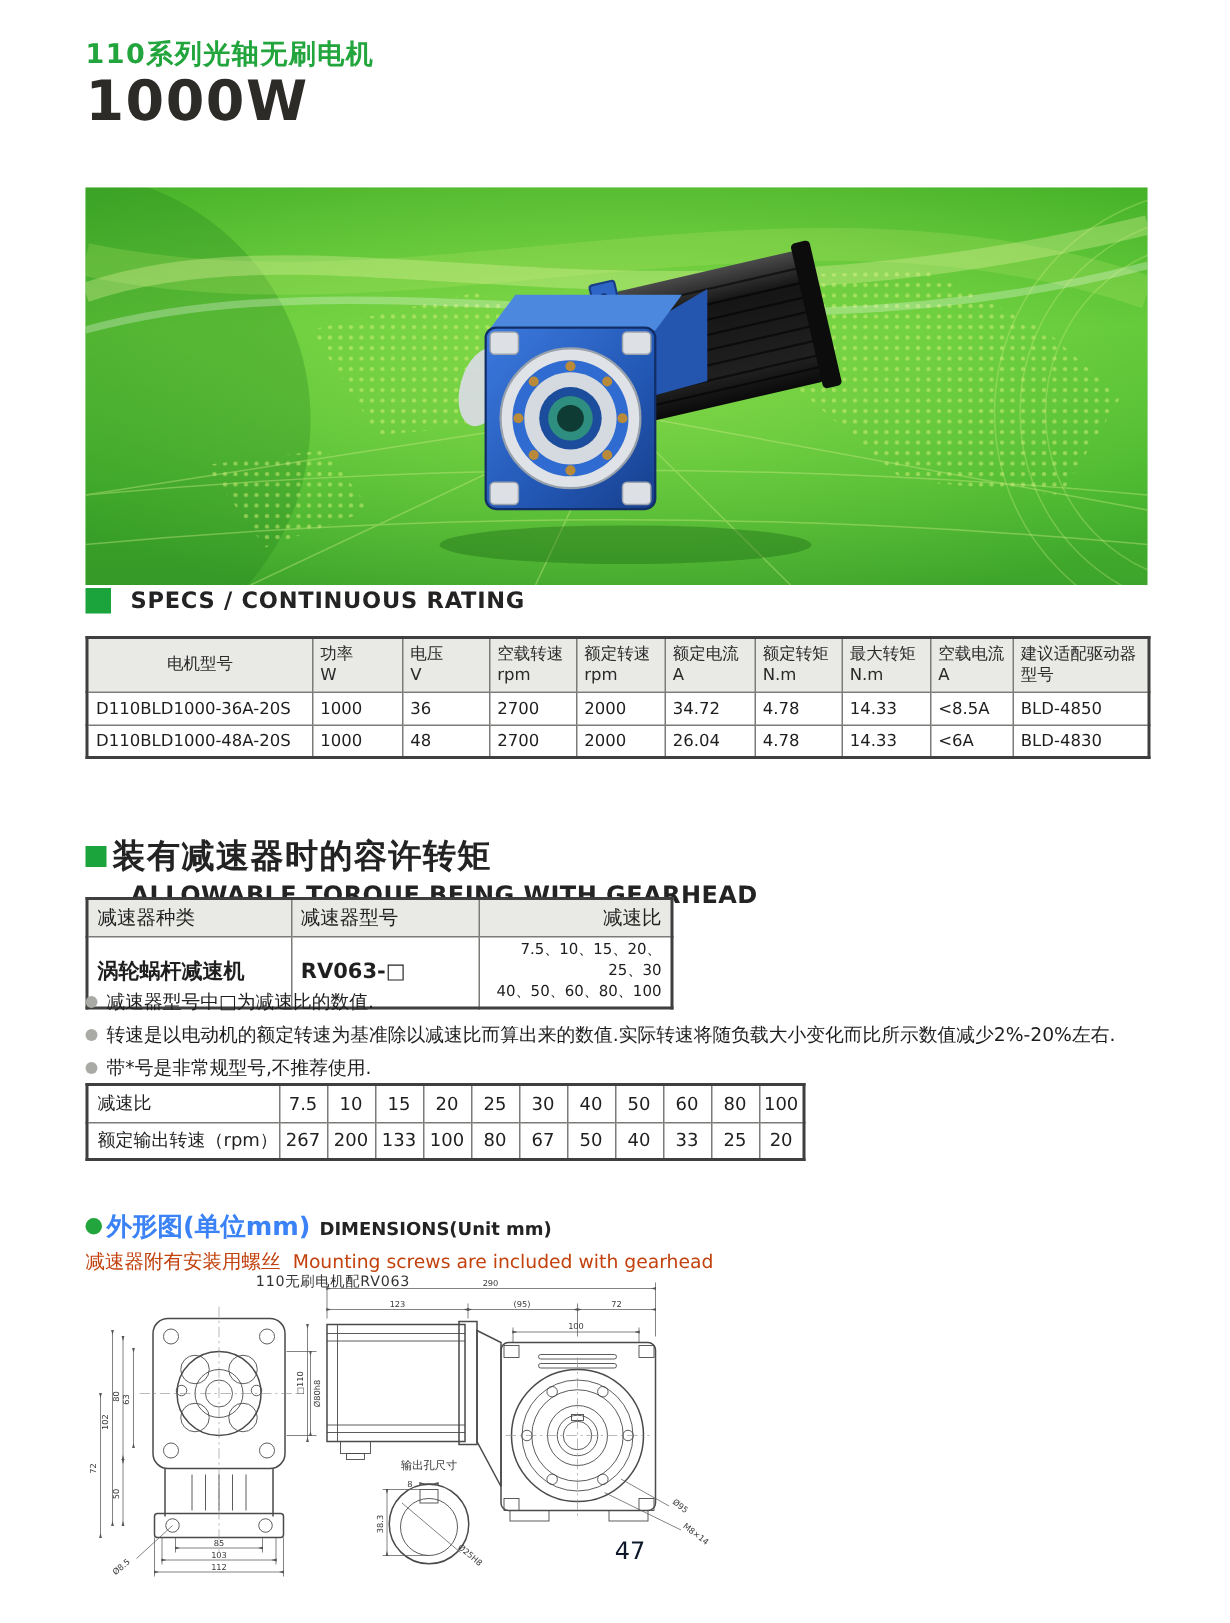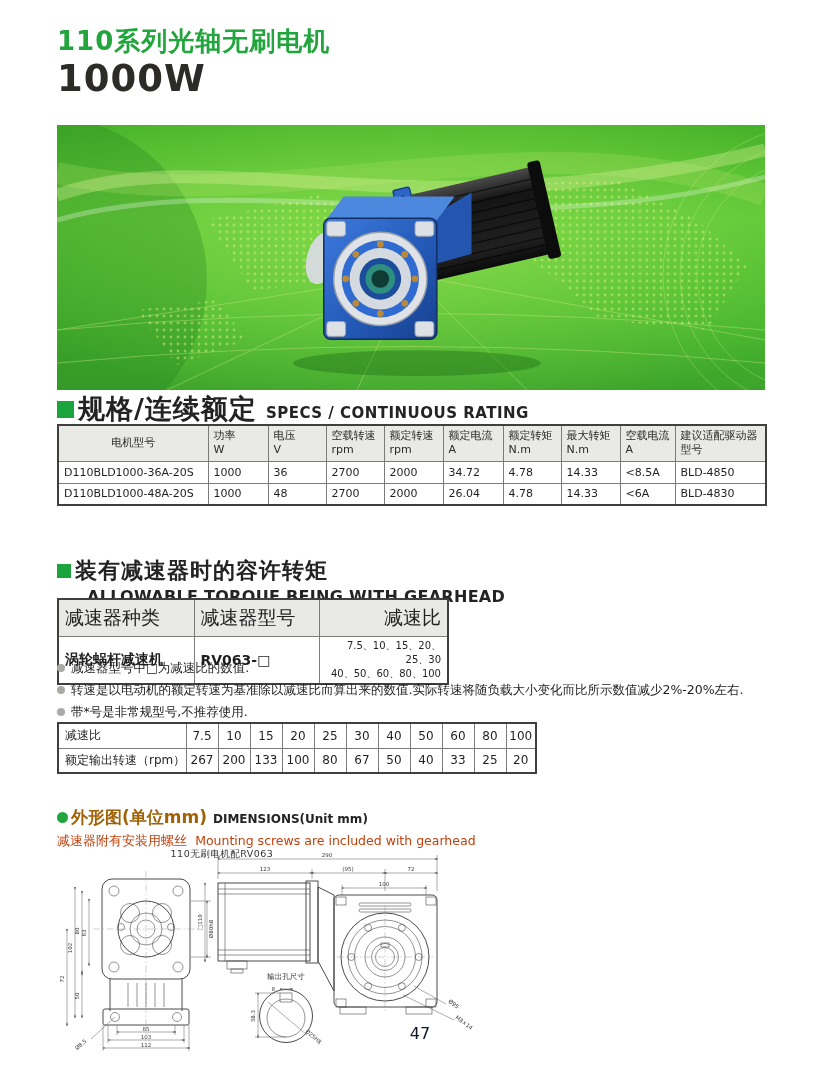--- a/index.html
+++ b/index.html
@@ -2,21 +2,21 @@
 <html><head>
 <meta charset="utf-8">
 <style>
   * { box-sizing: border-box; }
   body { margin:0; background:#ffffff; }
   .page { position:relative; width:820px; height:1082px; background:#fff;
           font-family:"DejaVu Sans","Liberation Sans",sans-serif; color:#222; overflow:hidden; }
 
   
   .hd { position:absolute; left:57px; top:24px; }
-  .hd-cn { color:#21a53c; font-size:26px; font-weight:800; letter-spacing:1px; }
+  .hd-cn { color:#21a53c; font-size:18px; font-weight:800; letter-spacing:1px; }
   .hd-power { font-size:37px; font-weight:800; color:#2d2b28; line-height:1.08; letter-spacing:1px; }
   .hd-frame { font-size:21px; font-weight:800; color:#2d2b28; display:flex; align-items:center; gap:6px; margin-top:2px;}
   .sq-outline { width:15px; height:15px; border:3px solid #2d2b28; display:inline-block; }
 
   
   .banner { position:absolute; left:57px; top:125px; width:708px; height:265px; overflow:hidden; background:#4cb82e; }
   .banner svg.bg { position:absolute; left:0; top:0; width:100%; height:100%; }
   .banner svg.product { position:absolute; left:210px; top:18px; width:300px; height:238px; }
 
   
@@ -36,40 +36,40 @@
   table, th, td { border:1px solid #7b7b78; }
   table { border:2px solid #3f3f3f; }
   th { background:#e9e9e6; font-weight:400; }
 
   .spec-table { position:absolute; left:57px; top:424px; width:708px; }
   .spec-table th { height:36px; font-size:11px; text-align:left; vertical-align:middle; padding:2px 5px; color:#2a2a2a; line-height:1.3;}
   .spec-table th.center { text-align:center; }
   .spec-table td { height:22px; font-size:11px; padding:1px 5px; color:#1f1f1f; }
 
   .gear-table { position:absolute; left:57px; top:598px; width:390px; }
-  .gear-table th { height:37px; font-size:19px; padding:2px 6px; text-align:left;margin-top:30px; }
+  .gear-table th { height:25px; font-size:13px; padding:2px 6px; text-align:left;margin-top:30px; }
   .gear-table th.right { text-align:right; }
   .gear-table td { height:40px; padding:2px 6px; }
   .gear-td-main { font-size:14px; font-weight:700; color:#1f1f1f; }
   .gear-td-ratio { font-size:10px; text-align:right; line-height:1.4; color:#1f1f1f; padding-right:5px; }
 
   .notes { position:absolute; left:57px; top:660px; width:720px; }
   .note-line { display:flex; align-items:flex-start; margin-bottom:5px; }
   .bullet-gray { width:8px; height:8px; border-radius:50%; background:#a9a9a5; margin:4px 6px 0 0; flex:none;}
   .note-text { font-size:12.5px; color:#1d1d1d; }
 
   .ratio-table { position:absolute; left:57px; top:722px; width:478px; }
   .ratio-table td { height:25px; font-size:12px; text-align:center; color:#1f1f1f; padding:1px 2px;}
   .ratio-table td.lbl { font-size:12px; text-align:left; padding-left:6px; white-space:nowrap; }
 
   
   .dim-head { position:absolute; left:57px; top:806px; }
   .dim-row1 { display:flex; align-items:baseline; }
   .gdot { width:11px; height:11px; border-radius:50%; background:#21a53c; align-self:center; margin-right:3px; flex:none;}
-  .dim-cn { font-size:17px; font-weight:800; color:#a16207; }
+  .dim-cn { font-size:17px; font-weight:800; color:#3b82f6; }
   .dim-en { font-size:12px; font-weight:800; color:#232323; margin-left:6px; }
   .dim-row2 { margin-top:3px; font-size:13px; color:#c2410c; }
   .dim-row2 .en { font-size:12.5px; margin-left:4px; }
 
   .drawing { position:absolute; left:55px; top:843px; width:490px; height:222px; }
   .drawing svg { width:100%; height:100%; }
   .dline { stroke:#4a4a4a; stroke-width:1; fill:none; }
   .tline { stroke:#4a4a4a; stroke-width:0.6; fill:none; }
   .dimln { stroke:#5a5a5a; stroke-width:0.5; fill:none; }
   .cline { stroke:#8a8a8a; stroke-width:0.4; fill:none; stroke-dasharray:7 2.5 1.5 2.5; }
@@ -193,21 +193,20 @@
         </g>
         <circle cx="113" cy="137" r="21" fill="#1c4c9c"></circle>
         <circle cx="113" cy="137" r="15" fill="#2e8e7f"></circle>
         <circle cx="113" cy="137" r="9" fill="#0e3b33"></circle>
       </g>
     </svg>
   </div>
 
   <div class="sec1-title">
     <span class="gsq"></span>
-    <span class="t-cn1">规格/连续额定</span>
     <span class="t-en1">SPECS / CONTINUOUS RATING</span>
   </div>
 
   <table class="spec-table">
     <colgroup>
       <col style="width:150px">
         <col style="width:60px">
         <col style="width:58px">
         <col style="width:58px">
       <col style="width:59px">

